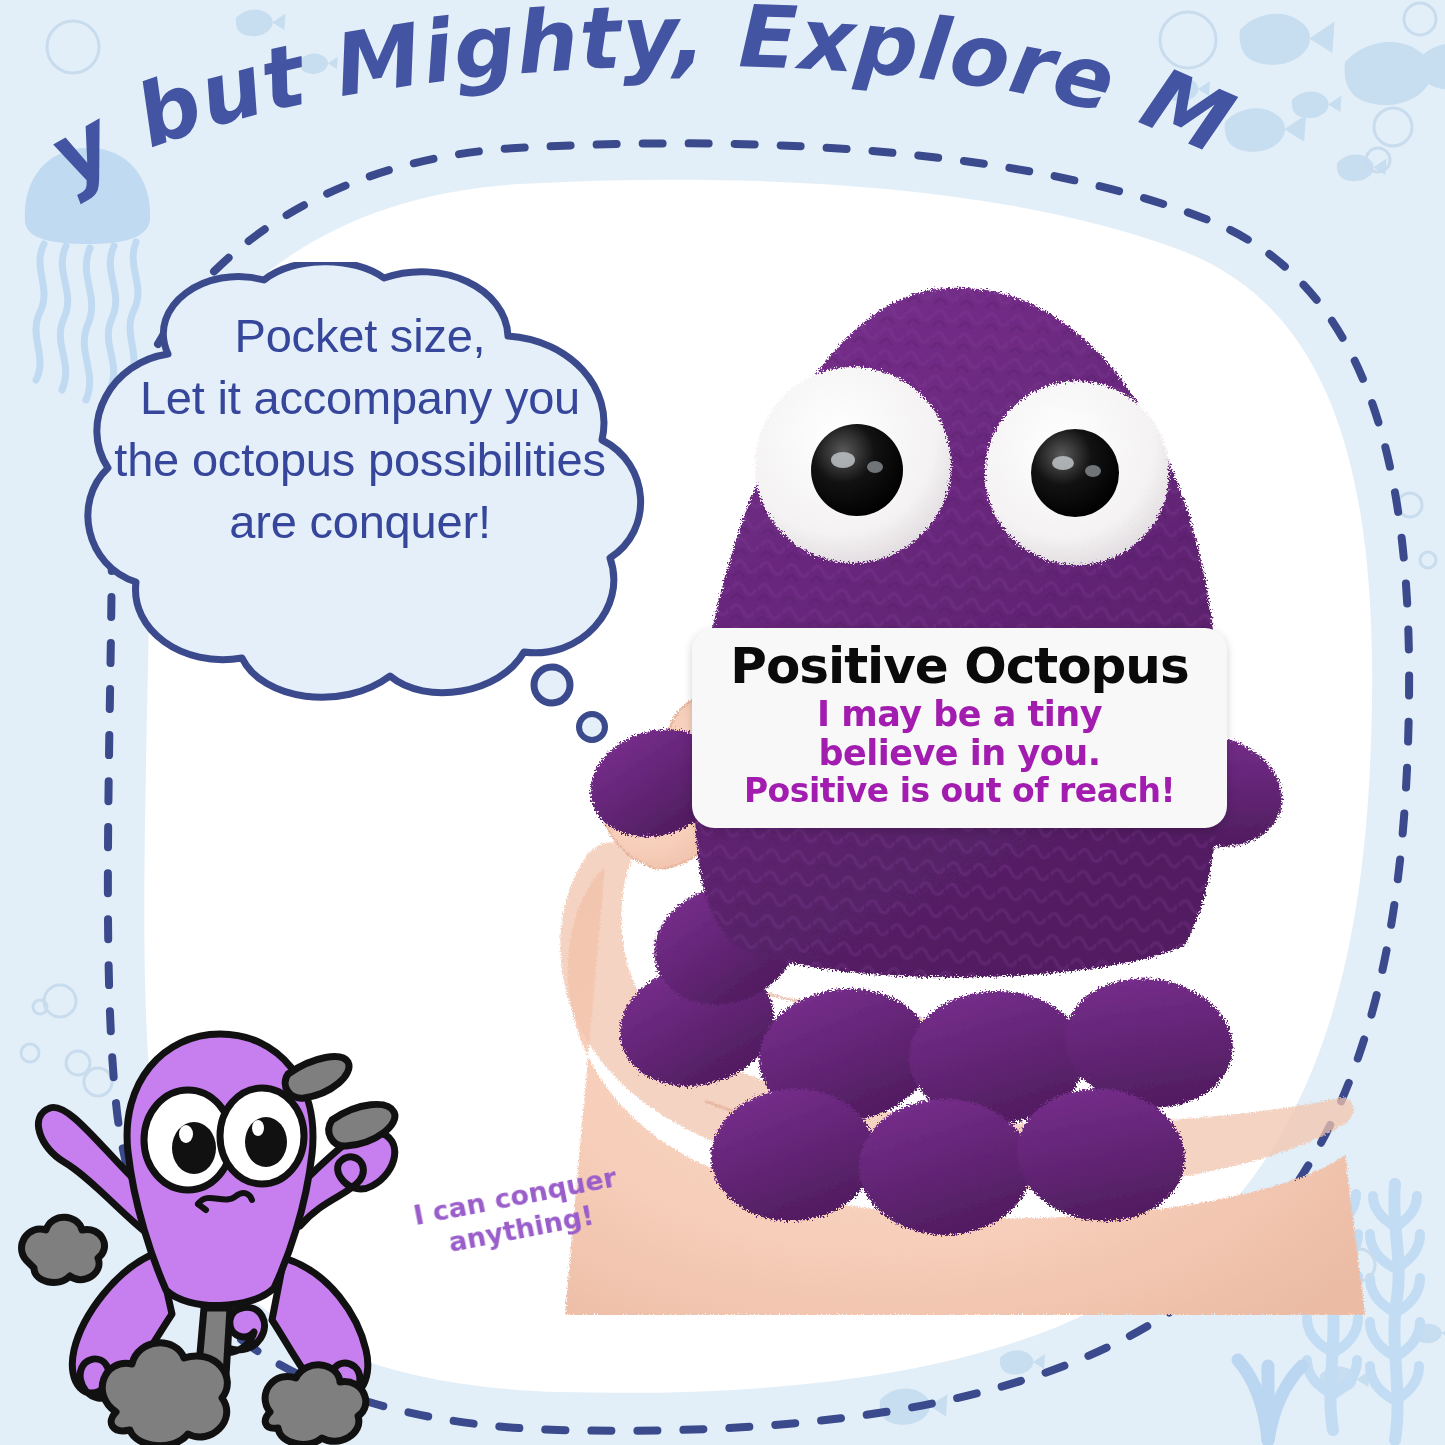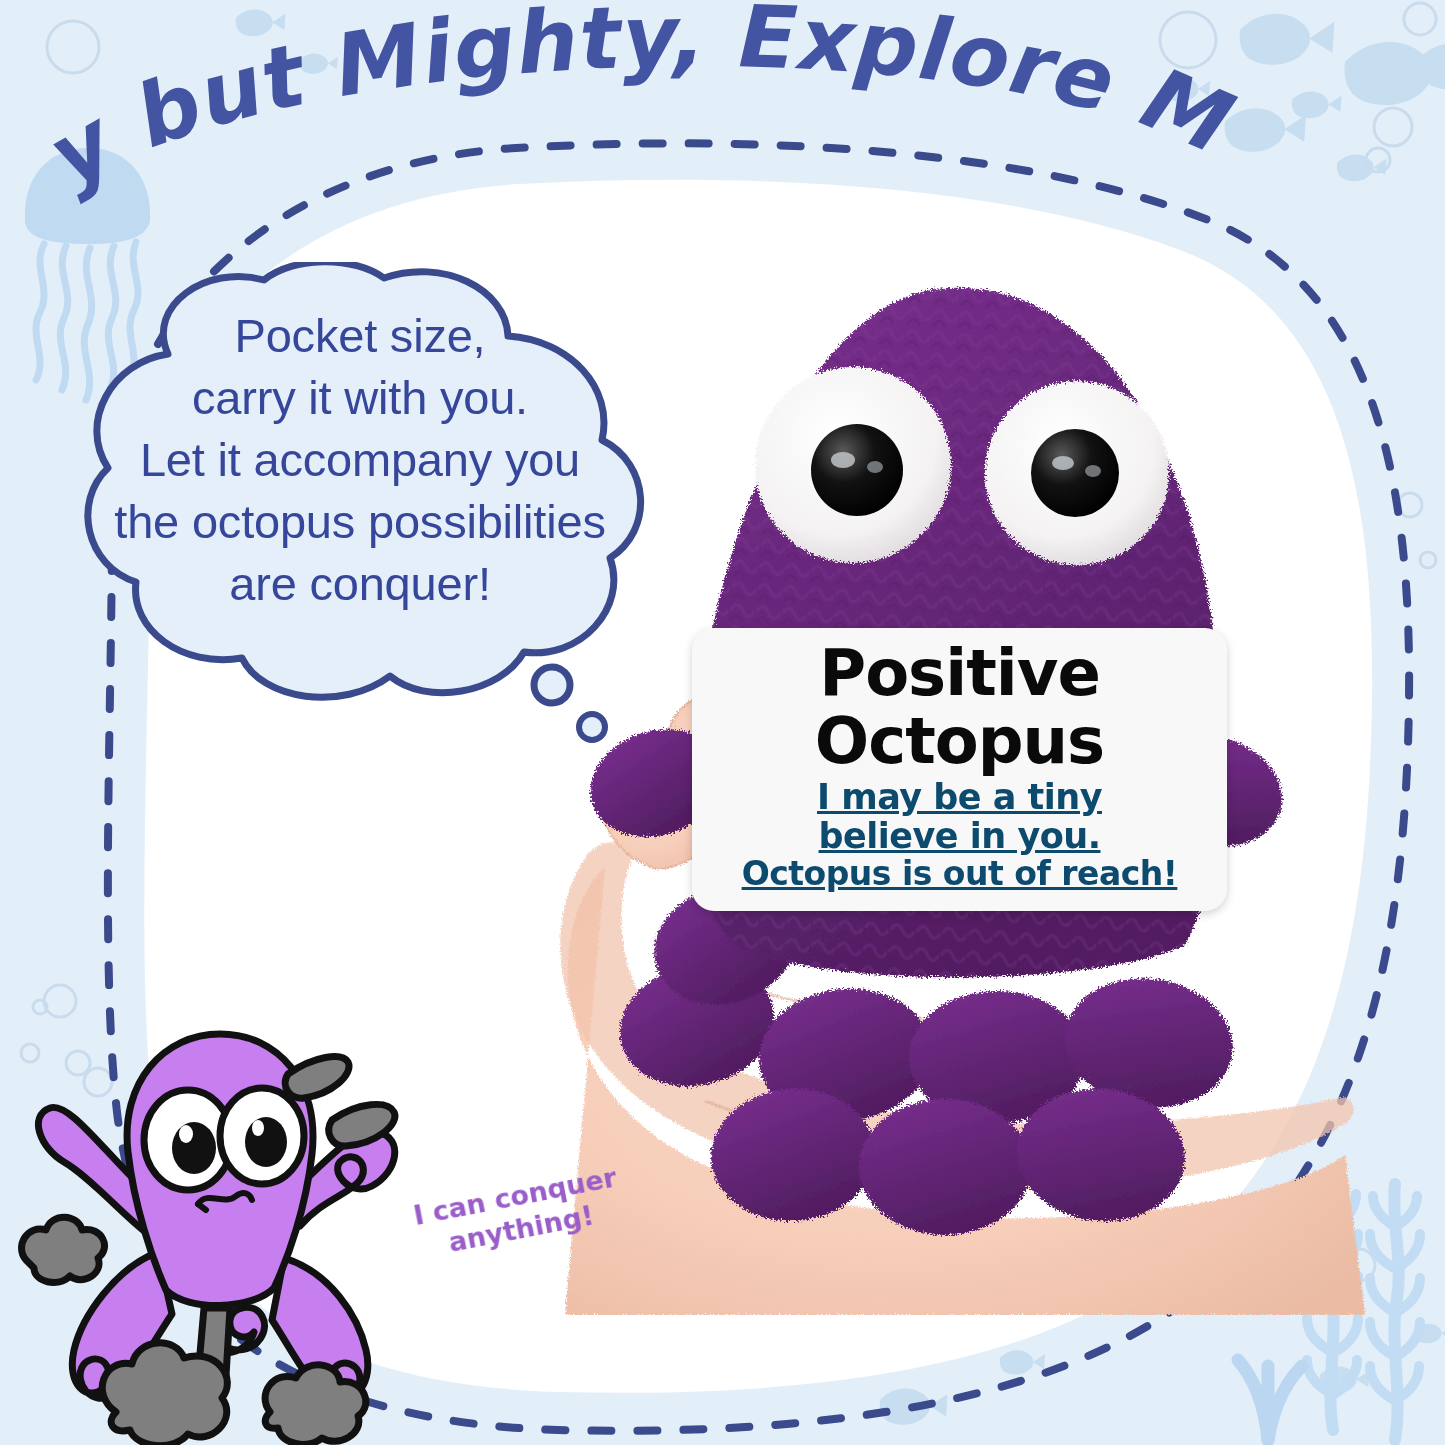--- a/index.html
+++ b/index.html
@@ -50,34 +50,33 @@
     background:#F8F8F8;border-radius:22px;
     padding:12px 16px 18px 16px;
     box-sizing:border-box;
     box-shadow:0 3px 10px rgba(0,0,0,0.18);
     text-align:center;
   }
   .card h1{
     margin:0 0 2px 0;
     font-family:"DejaVu Sans",sans-serif;
     font-weight:bold;
-    font-size:64px;
+    font-size:50px;
     color:#0A0A0A;
     letter-spacing:-1px;
     line-height:1.06;
   }
   .card p{
     margin:0;
     font-family:"DejaVu Sans",sans-serif;
     font-weight:bold;
     font-size:35px;
-    color:#0c4a6e;
+    color:#a21caf;
     line-height:1.12;
     letter-spacing:-0.5px;
-    text-decoration:underline;
   }
   .card p.wide{font-size:33px;}
 
   
   .mascot{position:absolute;left:12px;top:1020px;width:420px;height:425px;}
 
   
   .mascot-cap{
     position:absolute;left:404px;top:1202px;
     width:220px;
@@ -360,35 +359,34 @@
              C600,202 604,268 560,296
              C578,346 530,398 474,390
              C450,432 376,444 340,414
              C292,450 212,438 192,396
              C132,406 80,368 86,320
              C36,304 22,240 58,206
              C28,160 62,100 118,92 Z" fill="#E4EFF9" stroke="#3A4A8C" stroke-width="7" stroke-linejoin="round"></path>
   </svg>
   <div class="thought-txt">
     <div>Pocket size,</div>
-    <div>carry it with you.</div>
     <div>Let it accompany you</div>
     <div>the octopus possibilities</div>
     <div>are conquer!</div>
   </div>
   <svg style="position:absolute;left:520px;top:655px;width:110px;height:100px;" viewBox="0 0 110 100">
     <circle cx="32" cy="30" r="18" fill="#E4EFF9" stroke="#3A4A8C" stroke-width="7"></circle>
     <circle cx="72" cy="72" r="13" fill="#E4EFF9" stroke="#3A4A8C" stroke-width="6"></circle>
   </svg>
 
   <div class="card">
     <h1>Positive Octopus</h1>
     <p>I may be a tiny</p>
     <p>believe in you.</p>
-    <p class="wide">Octopus is out of reach!</p>
+    <p class="wide">Positive is out of reach!</p>
   </div>
 
   <svg class="mascot" viewBox="0 0 420 425">
     <g stroke="#111111" stroke-width="7" stroke-linejoin="round" stroke-linecap="round">
 
       <g fill="#C77EEE">
         <path d="M152,186 C104,150 60,80 38,88 C16,96 28,128 52,142 C78,157 112,196 136,214 Z"></path>
         <path d="M262,188 C306,152 340,106 366,112 C392,118 386,152 360,166
                  C338,178 316,150 330,140 C344,130 358,146 348,160
                  C338,174 310,180 288,206 Z"></path>

